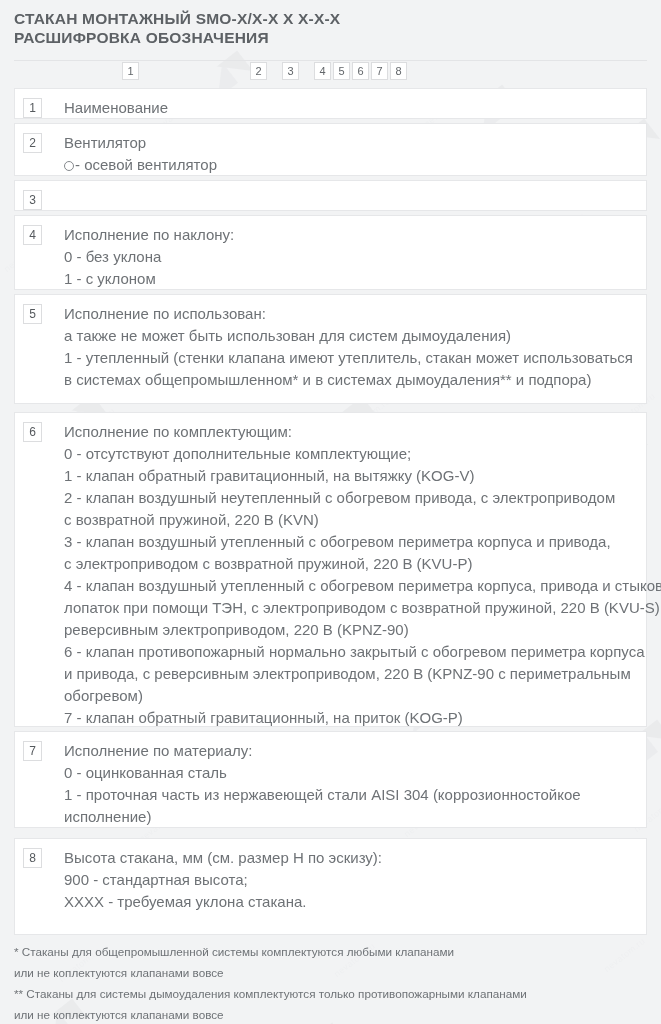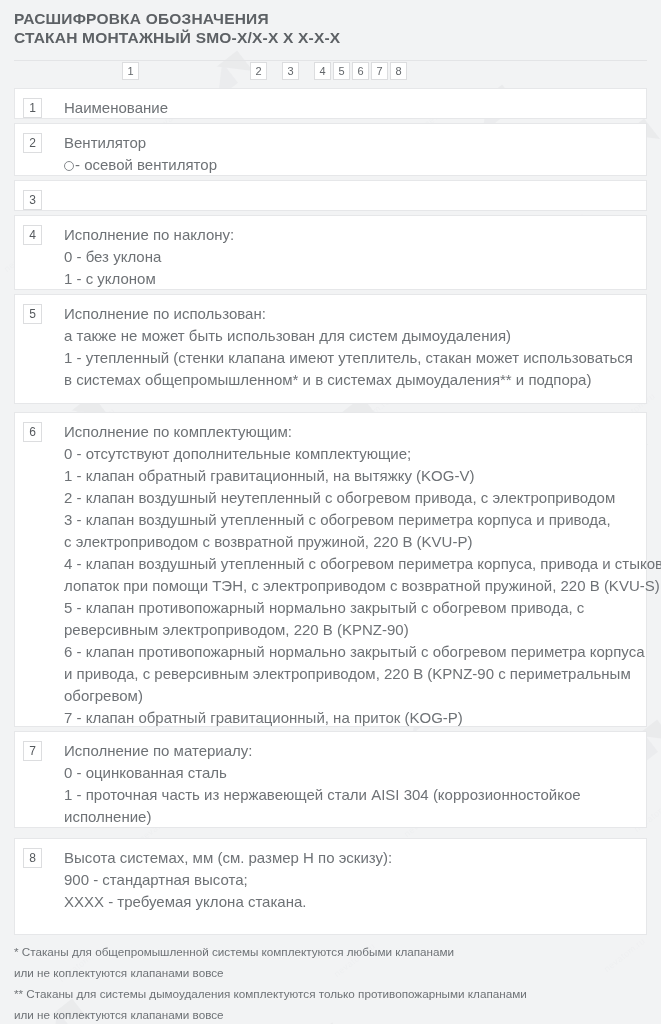--- a/index.html
+++ b/index.html
@@ -238,22 +238,22 @@
     <div class="wm wm-text" style="left: 545px; top: 605px;">nevatom.ru</div>
     <div class="wm wm-text" style="left: 135px; top: 820px;">nevatom.ru</div>
     <div class="wm wm-text" style="left: 400px; top: 815px;">nevatom.ru</div>
     <div class="wm wm-text" style="left: 630px; top: 810px;">nevatom.ru</div>
     <div class="wm wm-text" style="left: 55px; top: 960px;">nevatom.ru</div>
     <div class="wm wm-text" style="left: 330px; top: 955px;">nevatom.ru</div>
     <div class="wm wm-text" style="left: 600px; top: 950px;">nevatom.ru</div>
   </div>
 
 <div class="doc-title">
+  <div class="line">СТАКАН МОНТАЖНЫЙ SMO-X/X-X X X-X-X</div>
   <div class="line">РАСШИФРОВКА ОБОЗНАЧЕНИЯ</div>
-  <div class="line">СТАКАН МОНТАЖНЫЙ SMO-X/X-X X X-X-X</div>
 </div>
 
 <div class="key-row" id="key-row">
     <div class="chip" style="left: 108px;">1</div>
     <div class="chip" style="left: 236px;">2</div>
     <div class="chip" style="left: 268px;">3</div>
     <div class="chip" style="left: 300px;">4</div>
     <div class="chip" style="left: 319px;">5</div>
     <div class="chip" style="left: 338px;">6</div>
     <div class="chip" style="left: 357px;">7</div>
@@ -294,45 +294,45 @@
         <div class="ln">в системах общепромышленном* и в системах дымоудаления** и подпора)</div>
       </div>
     </div>
     <div class="panel" style="top: 412px; height: 315px;">
       <div class="num">6</div>
       <div class="body">
         <div class="ln">Исполнение по комплектующим:</div>
         <div class="ln">0 - отсутствуют дополнительные комплектующие;</div>
         <div class="ln">1 - клапан обратный гравитационный, на вытяжку (KOG-V)</div>
         <div class="ln">2 - клапан воздушный неутепленный с обогревом привода, с электроприводом</div>
+        <div class="ln">с возвратной пружиной, 220 В (KVN)</div>
         <div class="ln">3 - клапан воздушный утепленный с обогревом периметра корпуса и привода,</div>
         <div class="ln">с электроприводом с возвратной пружиной, 220 В (KVU-P)</div>
         <div class="ln">4 - клапан воздушный утепленный с обогревом периметра корпуса, привода и стыков</div>
         <div class="ln">лопаток при помощи ТЭН, с электроприводом с возвратной пружиной, 220 В (KVU-S)</div>
-        <div class="ln">5 - клапан противопожарный нормально закрытый с обогревом привода, с</div>
         <div class="ln">реверсивным электроприводом, 220 В (KPNZ-90)</div>
         <div class="ln">6 - клапан противопожарный нормально закрытый с обогревом периметра корпуса</div>
         <div class="ln">и привода, с реверсивным электроприводом, 220 В (KPNZ-90 с периметральным</div>
         <div class="ln">обогревом)</div>
         <div class="ln">7 - клапан обратный гравитационный, на приток (KOG-P)</div>
       </div>
     </div>
     <div class="panel" style="top: 731px; height: 97px;">
       <div class="num">7</div>
       <div class="body">
         <div class="ln">Исполнение по материалу:</div>
         <div class="ln">0 - оцинкованная сталь</div>
         <div class="ln">1 - проточная часть из нержавеющей стали AISI 304 (коррозионностойкое</div>
         <div class="ln">исполнение)</div>
       </div>
     </div>
     <div class="panel" style="top: 838px; height: 97px;">
       <div class="num">8</div>
       <div class="body">
-        <div class="ln">Высота системах, мм (см. размер Н по эскизу):</div>
+        <div class="ln">Высота стакана, мм (см. размер Н по эскизу):</div>
         <div class="ln">900 - стандартная высота;</div>
         <div class="ln">ХХХХ - требуемая уклона стакана.</div>
       </div>
     </div>
   </div>
 
 <div class="footnotes" id="footnotes">
     <div class="fn">* Стаканы для общепромышленной системы комплектуются любыми клапанами</div>
     <div class="fn">или не коплектуются клапанами вовсе</div>
     <div class="fn">** Стаканы для системы дымоудаления комплектуются только противопожарными клапанами</div>

